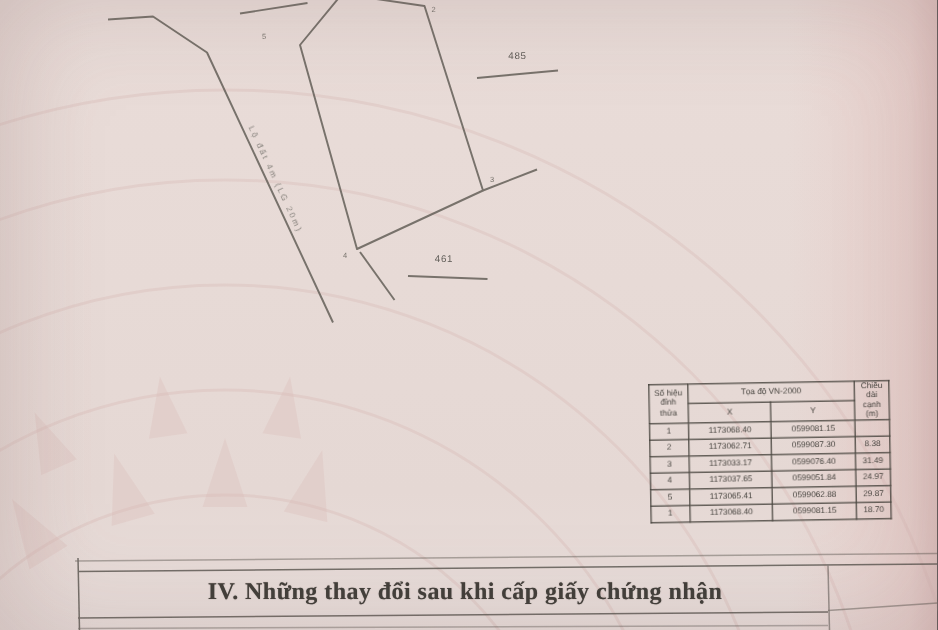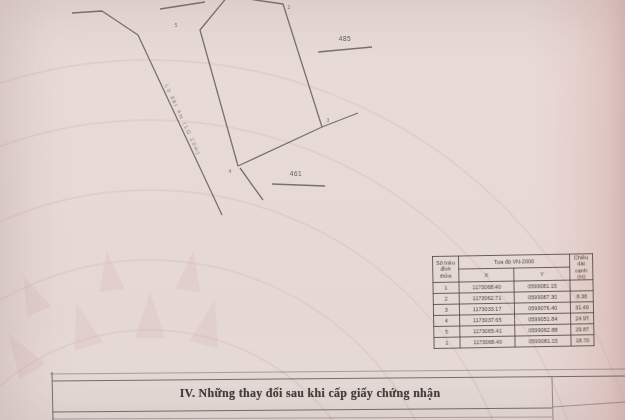--- a/index.html
+++ b/index.html
@@ -41,21 +41,21 @@
     border:1px solid rgba(72,68,62,.82);
     padding:0 1px;text-align:center;font-weight:normal;
     height:10px;overflow:hidden;
   }
   #coord-table thead th{font-size:5.5px;}
   
   #section-iv-heading{
     position:absolute;left:60px;top:386px;width:500px;
     text-align:center;
     font-family:"Liberation Serif", serif;
-    font-weight:bold;font-size:12px;color:#413e39;
+    font-weight:bold;font-size:16px;color:#413e39;
     letter-spacing:.3px;
     text-shadow:0 0 .7px rgba(65,62,57,.55);
   }
 </style>
 </head>
 <body>
 
 <div id="photo">
 
   <svg width="625" height="420" viewBox="0 0 625 420" aria-hidden="true">

